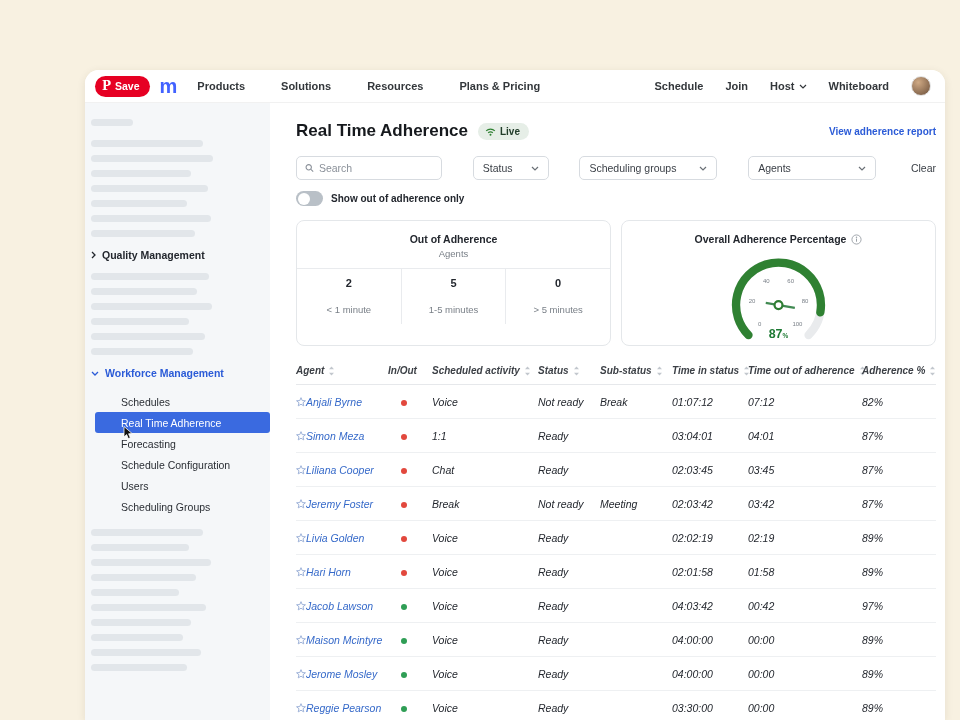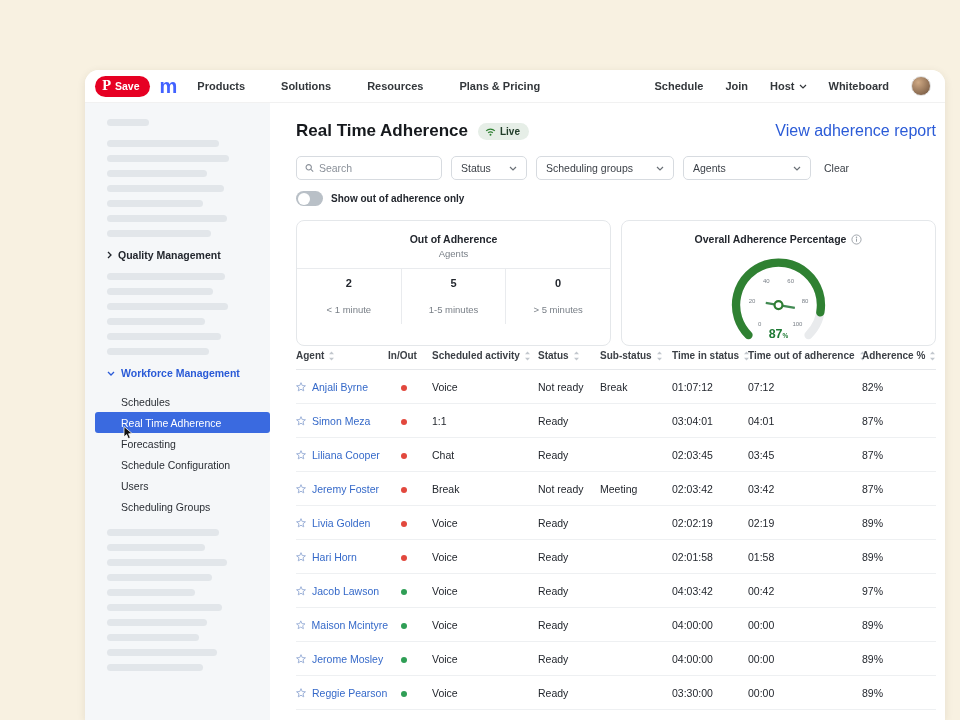--- a/index.html
+++ b/index.html
@@ -27,43 +27,43 @@
   .nav-items { display:flex; gap:36px; font-size:11px; font-weight:600; color:#33373b; }
   .nav-right { margin-left:auto; display:flex; gap:22px; align-items:center;
     font-size:11px; font-weight:600; color:#33373b; }
   .nav-item { cursor:pointer; white-space:nowrap; display:flex; align-items:center; gap:4px; }
   .avatar { width:20px; height:20px; border-radius:50%;
     background:radial-gradient(circle at 35% 30%, #cfa984, #6b4f3a); border:1px solid #e2e2e2; }
   
   .body-row { flex:1; display:flex; min-height:0; }
   .sidebar { width:185px; flex:0 0 auto; background:#f5f7f9; padding-top:16px;
     overflow:hidden; font-size:10.5px; }
-  .s-pad { padding-left:22px; padding-right:18px; }
+  .s-pad { padding-left:6px; padding-right:18px; }
   .skel { height:7px; background:#e2e6ea; border-radius:4px; margin-bottom:8px; }
   .skel-stub { width:42px; margin-bottom:14px; }
   .side-title { display:flex; align-items:center; gap:6px; font-weight:bold;
     font-size:10.5px; color:#23272e; margin:12px 0 12px; cursor:pointer; }
   .side-title.blue { color:#2b5bd7; }
   .wfm-list { margin-bottom:12px; }
   .wfm-item { padding:4.5px 8px 4.5px 36px; font-size:10.5px; color:#2a2e34;
     cursor:pointer; position:relative; }
   .wfm-item.selected { background:#3a6ae0; color:#fff; margin-left:10px;
     padding-left:26px; border-radius:3px; }
   .cursor-svg { position:absolute; left:28px; bottom:-7px; }
   
   .main { flex:1; min-width:0; padding:18px 9px 0 26px; display:flex;
     flex-direction:column; overflow:hidden; background:#fff; }
   .title-row { display:flex; align-items:center; }
   .page-title { font-size:17px; font-weight:bold; color:#16191d; }
   .live-badge { margin-left:10px; background:#e6eee7; border-radius:10px;
     height:17px; padding:0 9px 0 7px; display:flex; align-items:center; gap:4px;
     font-size:10px; font-weight:bold; color:#223d2a; }
-  .report-link { margin-left:auto; font-size:16px; font-weight:normal;
+  .report-link { margin-left:auto; font-size:10px; font-weight:bold;
     color:#2b5bd7; cursor:pointer; }
-  .filter-row { display:flex; gap:9px; margin-top:15px; align-items:center; }
+  .filter-row { display:flex; gap:9px; margin-top:15px; align-items:center;justify-content:space-between; }
   .search-box { width:146px; height:24px; border:1px solid #d7dbe0; border-radius:5px;
     display:flex; align-items:center; padding:0 8px; gap:5px; background:#fff; }
   .search-box input { border:none; outline:none; width:100%; font-size:10.5px;
     font-family:"Liberation Sans", sans-serif; color:#3a3f46; background:transparent; }
   .search-box input::placeholder { color:#8a9099; }
   .select { height:24px; border:1px solid #d7dbe0; border-radius:5px; background:#fff;
     display:flex; align-items:center; justify-content:space-between; padding:0 9px;
     font-size:10.5px; color:#3a3f46; cursor:pointer; }
   .sel-status { width:76px; } .sel-groups { width:138px; } .sel-agents { width:128px; }
   .clear-link { font-size:10.5px; color:#3a3f46; margin-left:4px; cursor:pointer; }
@@ -84,29 +84,29 @@
   .big-num { font-size:27px; font-weight:bold; color:#d93025; }
   .big-total { font-size:12px; font-weight:bold; color:#23272e; }
   .agents-label { text-align:center; font-size:9.5px; color:#7a8088; margin-top:3px; }
   .breakdown { display:flex; border-top:1px solid #e9ebee; margin-top:9px; }
   .bd-col { flex:1; text-align:center; padding:8px 0 9px; }
   .bd-col + .bd-col { border-left:1px solid #e9ebee; }
   .bd-val { font-size:11px; font-weight:bold; }
   .bd-label { font-size:9.5px; color:#7a8088; margin-top:15px; }
   .gauge-wrap { display:flex; justify-content:center; margin-top:1px; }
   
-  .table { flex:1; min-height:0; }
+  .table { margin-top:15px; flex:1; min-height:0;font-style:italic; }
   .tgrid { display:grid; grid-template-columns:92px 44px 106px 62px 72px 76px 114px 1fr;
     align-items:center; }
   .thead { padding:4px 0 8px; border-bottom:1px solid #e6e8eb; }
   .th { font-size:10px; font-weight:bold; color:#3c4046; display:flex;
     align-items:center; gap:4px; cursor:pointer; white-space:nowrap; }
   .sort-icon { display:inline-flex; }
   .trow { height:34px; border-bottom:1px solid #eef0f2; font-size:10.5px; color:#23272e; }
-  .agent-cell { display:flex; align-items:center; gap:6px; color:#3569c9;
+  .agent-cell { display:flex; align-items:center; gap:0; color:#3569c9;
     cursor:pointer; white-space:nowrap; }
   .inout-cell { padding-left:13px; }
   .dot { display:inline-block; width:6px; height:6px; border-radius:50%; }
   .dot-red { background:#e2483d; }
   .dot-green { background:#2f9e55; }
   .chev { flex:0 0 auto; }
 </style>
 </head>
 <body>
 

